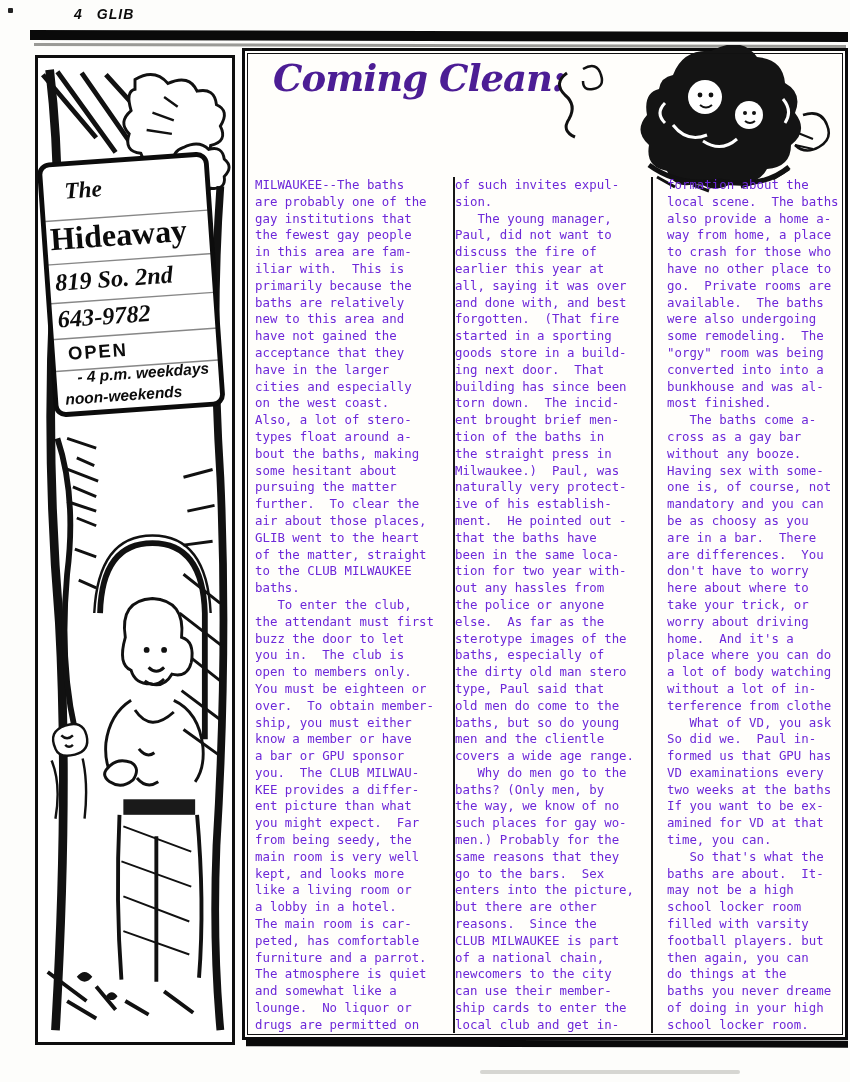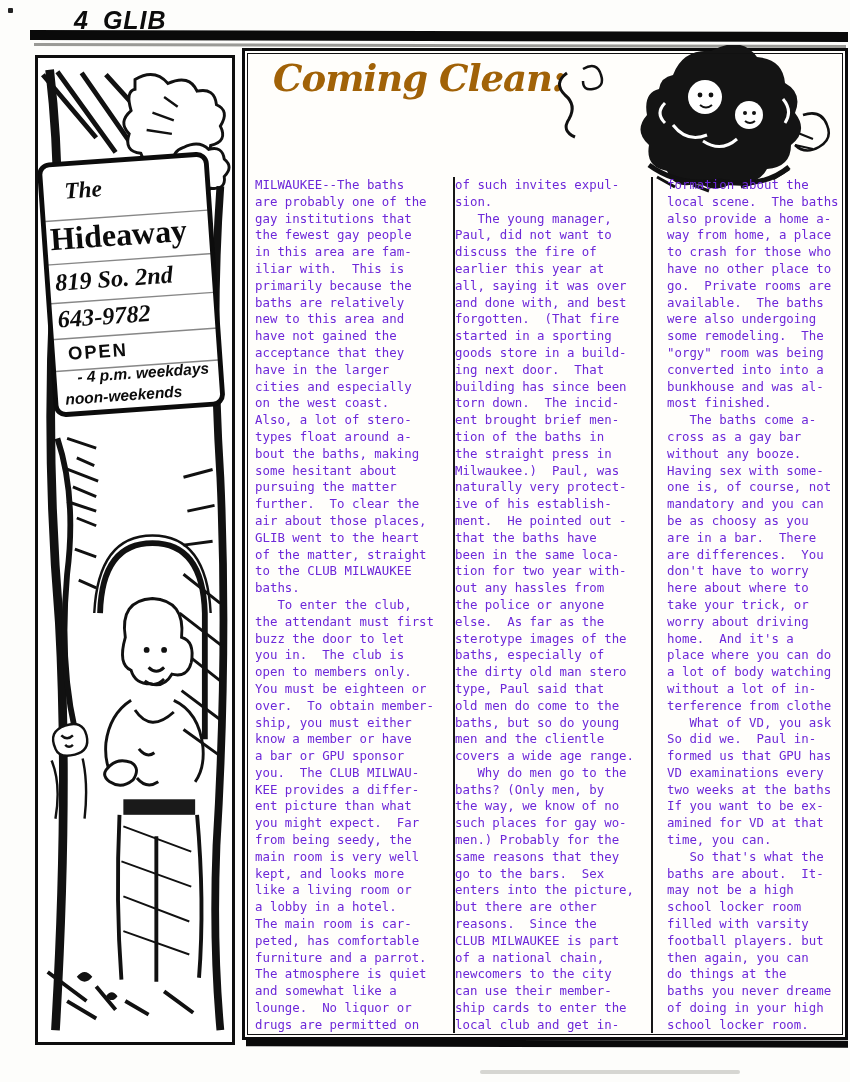--- a/index.html
+++ b/index.html
@@ -1,39 +1,39 @@
 <!DOCTYPE html>
 <html><head>
 <meta charset="utf-8">
 <style>
   html,body{margin:0;padding:0;background:#ffffff;}
   .page{position:relative;width:850px;height:1082px;background:#fdfdfb;overflow:hidden;
         font-family:"Liberation Sans",sans-serif;color:#111;}
 
   
   .masthead{position:absolute;left:74px;top:6px;font-family:"Liberation Sans",sans-serif;
-            font-weight:bold;font-style:italic;font-size:25px;letter-spacing:1px;color:#0c0c0c;}
+            font-weight:bold;font-style:italic;font-size:14px;letter-spacing:1px;color:#0c0c0c;}
   .masthead .num{margin-right:14px;}
   .top-rule{position:absolute;left:30px;top:31px;width:818px;height:10px;background:#0a0a0a;
             transform:rotate(.15deg);}
   .top-rule-shadow{position:absolute;left:34px;top:44px;width:812px;height:3px;background:#9a9a96;
             transform:rotate(.15deg);}
 
   
   .left-art{position:absolute;left:35px;top:55px;width:200px;height:990px;border:3px solid #0d0d0d;
             background:#fff;box-sizing:border-box;}
   .left-art svg{display:block;width:100%;height:100%;}
 
   
   .article{position:absolute;left:242px;top:48px;width:606px;height:992px;border:3px solid #0b0b0b;
            box-sizing:border-box;background:#fffefb;}
   .article::after{content:"";position:absolute;inset:2px;border:1px solid #111;pointer-events:none;}
 
   .title{position:absolute;left:28px;top:8px;font-family:"DejaVu Serif","Liberation Serif",serif;
-         font-weight:bold;font-style:italic;font-size:37px;line-height:39px;color:#a16207;
+         font-weight:bold;font-style:italic;font-size:37px;line-height:39px;color:#4c1d95;
          letter-spacing:-1px;}
   .cherubs{position:absolute;left:308px;top:-6px;width:278px;height:150px;}
 
   .cols{position:absolute;left:10px;top:126px;right:6px;bottom:4px;display:flex;}
   .col{font-family:"DejaVu Sans Mono","Liberation Mono",monospace;font-size:12.4px;
        line-height:16.8px;white-space:pre;color:#6d28d9;overflow:hidden;}
   .col1{width:198px;}
   .col2{width:198px;border-left:2px solid #161616;box-sizing:border-box;}
   .col3{flex:1;border-left:2px solid #161616;padding-left:14px;box-sizing:border-box;}
 

